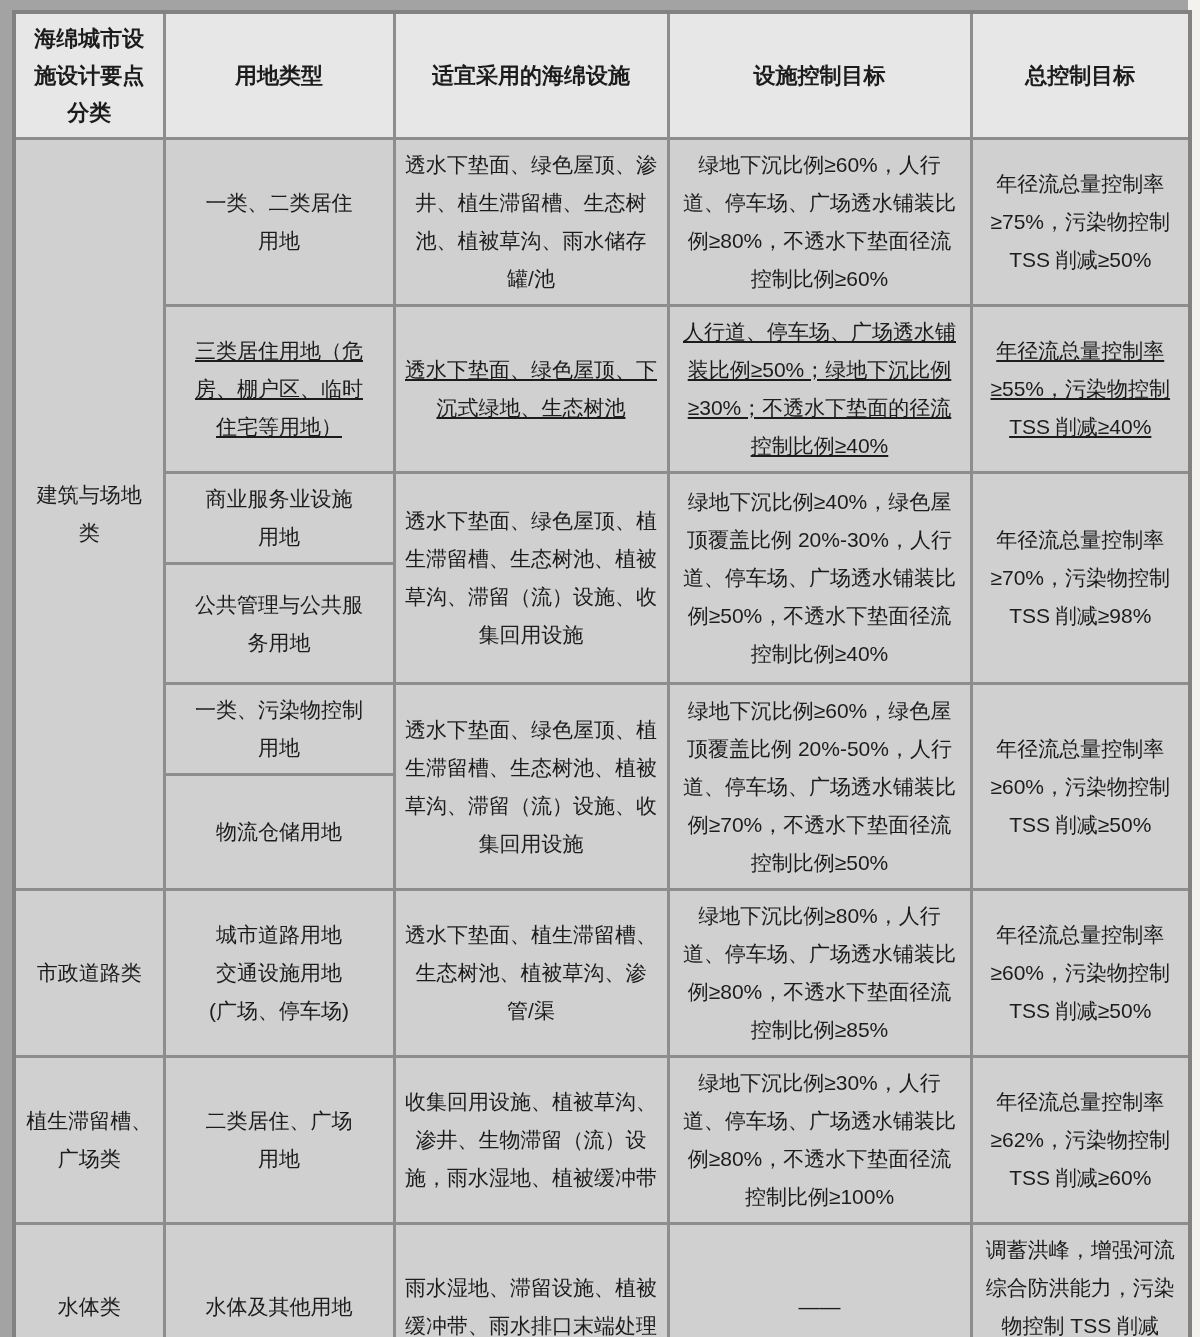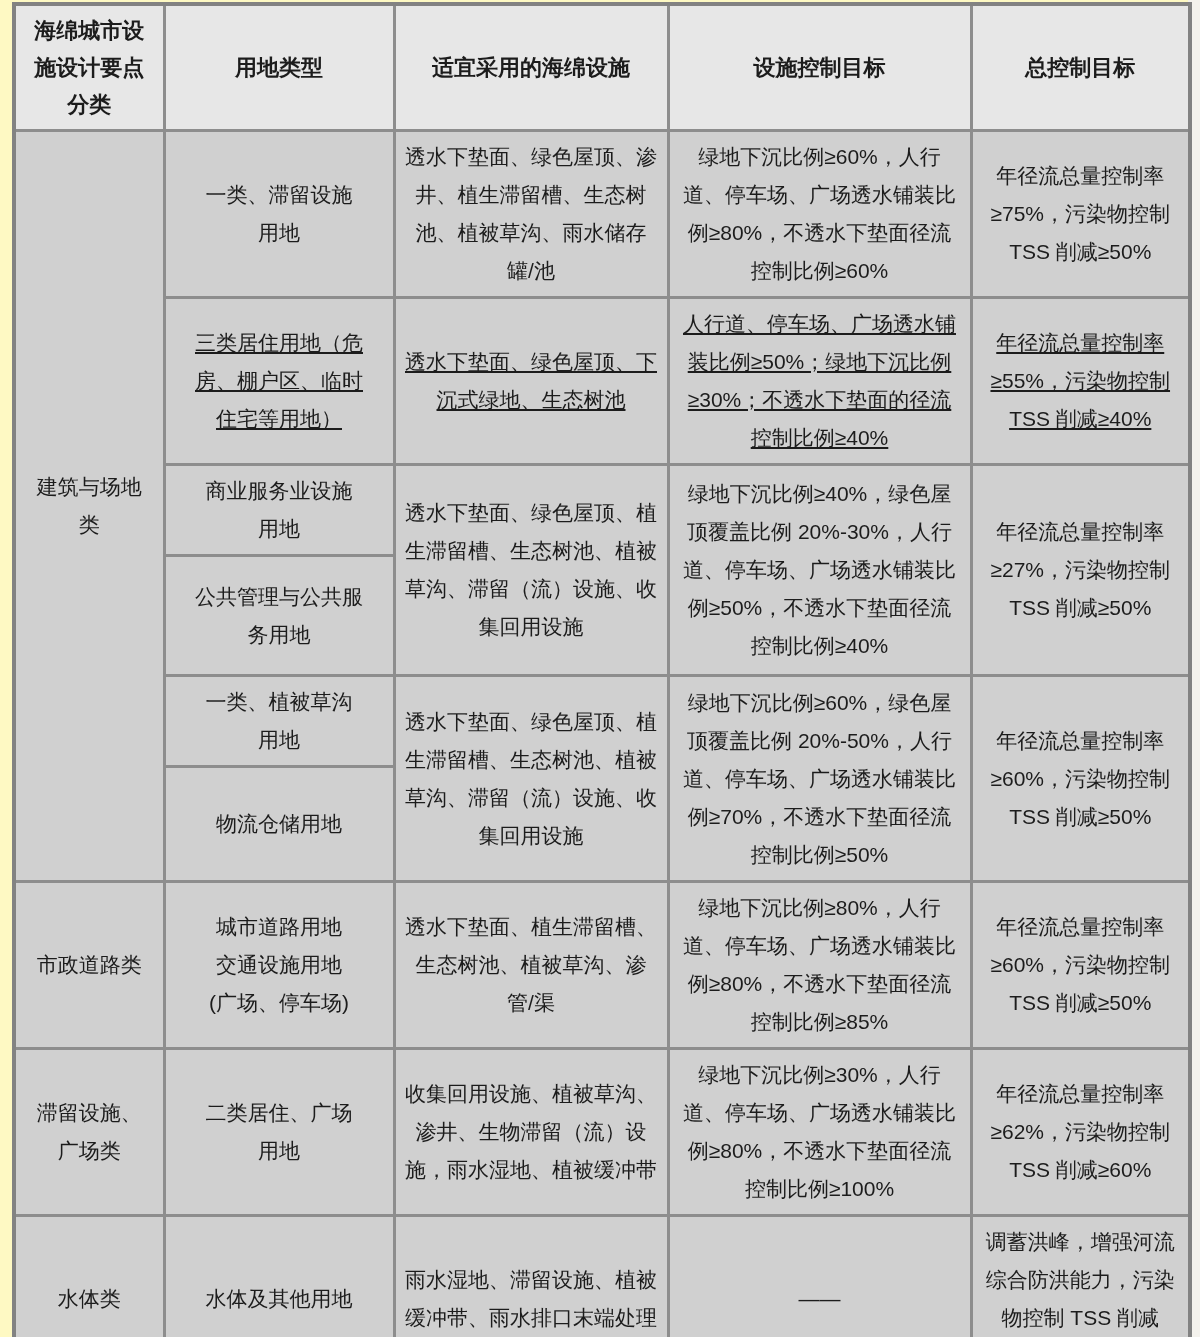--- a/index.html
+++ b/index.html
@@ -5,22 +5,22 @@
   html, body {
     margin: 0;
     padding: 0;
     background: #f4f2ed;
     font-family: "Liberation Sans", "DejaVu Sans", sans-serif;
   }
   .page {
     width: 1188px;
     height: 1337px;
     box-sizing: border-box;
-    padding: 2px 12px;
-    background: #fef9c3;
+    padding: 10px 12px;
+    background: #a3a3a3;
   }
   table.sponge {
     border-collapse: collapse;
     width: 1176px;
     table-layout: fixed;
     background: #d0d0d0;
     color: #1c1c1c;
     border: 4px solid #828282;
   }
   table.sponge td, table.sponge th {
@@ -83,51 +83,51 @@
 分类</th>
       <th>用地类型</th>
       <th>适宜采用的海绵设施</th>
       <th>设施控制目标</th>
       <th>总控制目标</th>
     </tr>
 
     <tr class="r1">
       <td class="cat" rowspan="6">建筑与场地
 类</td>
-      <td>一类、滞留设施
+      <td>一类、二类居住
 用地</td>
       <td>透水下垫面、绿色屋顶、渗井、植生滞留槽、生态树池、植被草沟、雨水储存罐/池</td>
       <td>绿地下沉比例≥60%，人行道、停车场、广场透水铺装比例≥80%，不透水下垫面径流控制比例≥60%</td>
       <td>年径流总量控制率≥75%，污染物控制 TSS 削减≥50%</td>
     </tr>
 
     <tr class="r2">
       <td>三类居住用地（危
 房、棚户区、临时
 住宅等用地）</td>
       <td>透水下垫面、绿色屋顶、下沉式绿地、生态树池</td>
       <td>人行道、停车场、广场透水铺装比例≥50%；绿地下沉比例≥30%；不透水下垫面的径流控制比例≥40%</td>
       <td>年径流总量控制率≥55%，污染物控制 TSS 削减≥40%</td>
     </tr>
 
     <tr class="r3">
       <td>商业服务业设施
 用地</td>
       <td rowspan="2">透水下垫面、绿色屋顶、植生滞留槽、生态树池、植被草沟、滞留（流）设施、收集回用设施</td>
       <td rowspan="2">绿地下沉比例≥40%，绿色屋顶覆盖比例 20%-30%，人行道、停车场、广场透水铺装比例≥50%，不透水下垫面径流控制比例≥40%</td>
-      <td rowspan="2">年径流总量控制率≥27%，污染物控制 TSS 削减≥50%</td>
+      <td rowspan="2">年径流总量控制率≥70%，污染物控制 TSS 削减≥98%</td>
     </tr>
 
     <tr class="r4">
       <td class="light">公共管理与公共服
 务用地</td>
     </tr>
 
     <tr class="r5">
-      <td>一类、植被草沟
+      <td>一类、污染物控制
 用地</td>
       <td rowspan="2">透水下垫面、绿色屋顶、植生滞留槽、生态树池、植被草沟、滞留（流）设施、收集回用设施</td>
       <td rowspan="2">绿地下沉比例≥60%，绿色屋顶覆盖比例 20%-50%，人行道、停车场、广场透水铺装比例≥70%，不透水下垫面径流控制比例≥50%</td>
       <td rowspan="2">年径流总量控制率≥60%，污染物控制 TSS 削减≥50%</td>
     </tr>
 
     <tr class="r6">
       <td class="light">物流仓储用地</td>
     </tr>
 
@@ -135,21 +135,21 @@
       <td class="cat">市政道路类</td>
       <td>城市道路用地
 交通设施用地
 (广场、停车场)</td>
       <td>透水下垫面、植生滞留槽、生态树池、植被草沟、渗管/渠</td>
       <td>绿地下沉比例≥80%，人行道、停车场、广场透水铺装比例≥80%，不透水下垫面径流控制比例≥85%</td>
       <td>年径流总量控制率≥60%，污染物控制 TSS 削减≥50%</td>
     </tr>
 
     <tr class="r8">
-      <td class="cat">滞留设施、
+      <td class="cat">植生滞留槽、
 广场类</td>
       <td>二类居住、广场
 用地</td>
       <td>收集回用设施、植被草沟、渗井、生物滞留（流）设施，雨水湿地、植被缓冲带</td>
       <td>绿地下沉比例≥30%，人行道、停车场、广场透水铺装比例≥80%，不透水下垫面径流控制比例≥100%</td>
       <td>年径流总量控制率≥62%，污染物控制 TSS 削减≥60%</td>
     </tr>
 
     <tr class="r9">
       <td class="cat">水体类</td>

